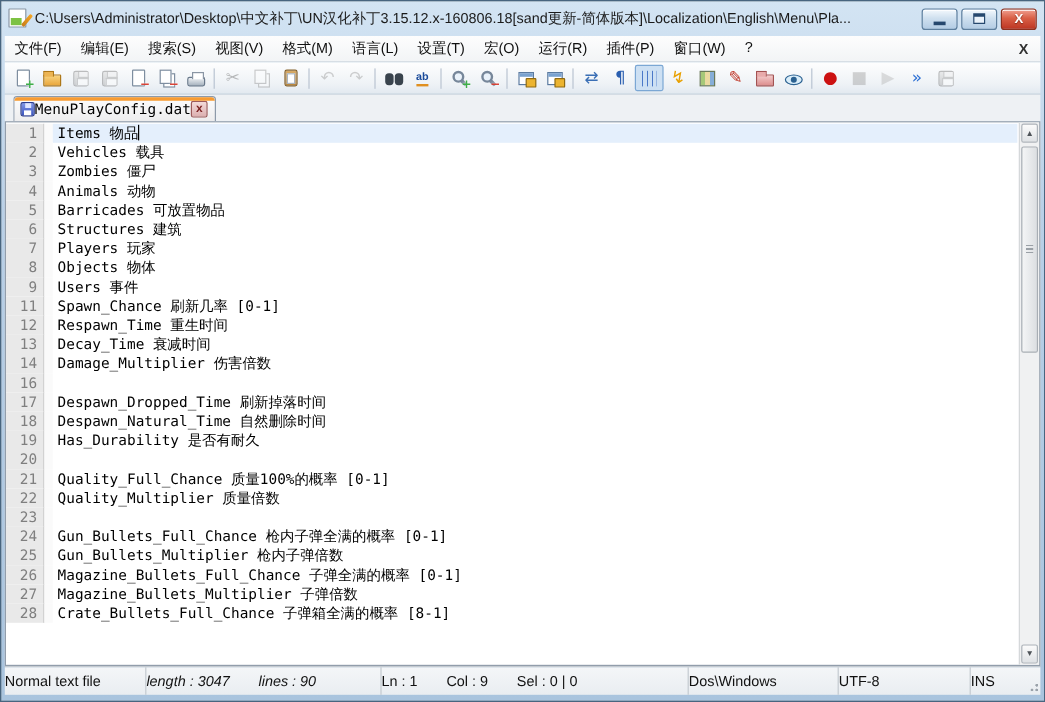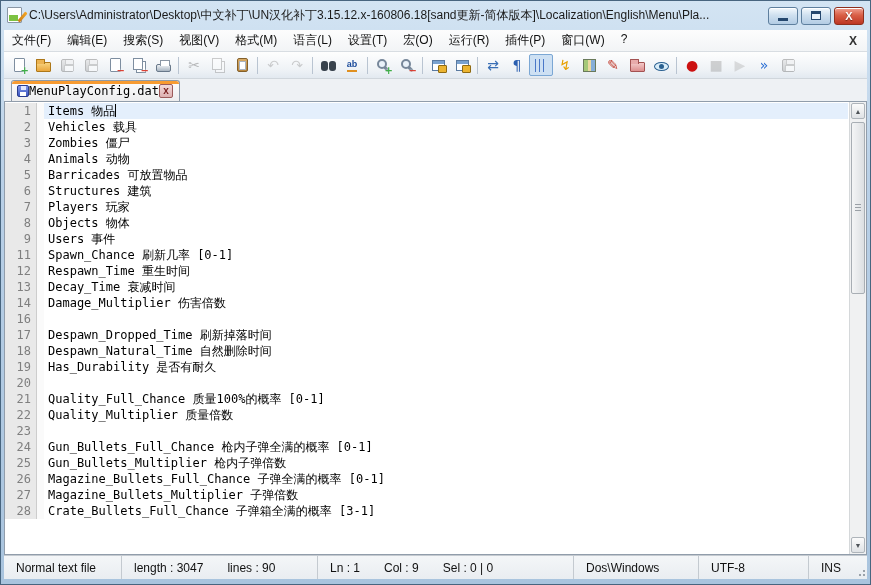--- a/index.html
+++ b/index.html
@@ -109,22 +109,22 @@
     font-size:7px; color:#4e5358;}
   .sbtn.up{ top:1px;} .sbtn.down{ bottom:1px;}
   .sthumb{ position:absolute; left:1px; right:1px; top:20px; height:172px;
     background:linear-gradient(90deg,#f4f5f6,#dcdfe2); border:1px solid #a8aeb4; border-radius:2px;}
   .sthumb:after{ content:""; position:absolute; left:3px; right:3px; top:50%; height:7px; margin-top:-4px;
     background:repeating-linear-gradient(#9aa0a6 0 1px,transparent 1px 3px);}
   
   .statusbar{ position:absolute; left:3px; right:3px; bottom:5px; height:24px;
     background:linear-gradient(#f4f6f8,#e9edf1); border-top:1px solid #c4cad0;
     display:flex; align-items:center; font-size:12px; color:#111;}
-  .scell{ padding:0 12px; border-right:1px solid #c4cad0; height:100%; display:flex; align-items:center; white-space:nowrap; overflow:hidden;}
-  .scell.c1{ flex:0 0 118px;} .scell.c2{ flex:0 0 196px; gap:24px;}
+  .scell{ padding:0 0; border-right:1px solid #c4cad0; height:100%; display:flex; align-items:center; white-space:nowrap; overflow:hidden;}
+  .scell.c1{ flex:0 0 118px;} .scell.c2{ flex:0 0 196px; gap:24px;font-style:italic;}
   .scell.c3{ flex:0 0 256px; gap:24px;} .scell.c4{ flex:0 0 125px;text-align:center;}
   .scell.c5{ flex:0 0 110px;} .scell.c6{ flex:1; border-right:none;}
   .grip{ flex:0 0 16px; height:100%; position:relative;}
   .grip:after{ content:""; position:absolute; right:2px; bottom:3px; width:9px; height:9px;
     background:
       radial-gradient(circle at 8px 8px,#9aa2aa 1px,transparent 1.4px),
       radial-gradient(circle at 8px 4px,#9aa2aa 1px,transparent 1.4px),
       radial-gradient(circle at 4px 8px,#9aa2aa 1px,transparent 1.4px);}
 </style>
 </head>
@@ -307,21 +307,21 @@
         <div class="line"><span class="ln">18</span><span class="mg"></span><span class="tx">Despawn_Natural_Time 自然删除时间</span></div>
         <div class="line"><span class="ln">19</span><span class="mg"></span><span class="tx">Has_Durability 是否有耐久</span></div>
         <div class="line"><span class="ln">20</span><span class="mg"></span><span class="tx"></span></div>
         <div class="line"><span class="ln">21</span><span class="mg"></span><span class="tx">Quality_Full_Chance 质量100%的概率 [0-1]</span></div>
         <div class="line"><span class="ln">22</span><span class="mg"></span><span class="tx">Quality_Multiplier 质量倍数</span></div>
         <div class="line"><span class="ln">23</span><span class="mg"></span><span class="tx"></span></div>
         <div class="line"><span class="ln">24</span><span class="mg"></span><span class="tx">Gun_Bullets_Full_Chance 枪内子弹全满的概率 [0-1]</span></div>
         <div class="line"><span class="ln">25</span><span class="mg"></span><span class="tx">Gun_Bullets_Multiplier 枪内子弹倍数</span></div>
         <div class="line"><span class="ln">26</span><span class="mg"></span><span class="tx">Magazine_Bullets_Full_Chance 子弹全满的概率 [0-1]</span></div>
         <div class="line"><span class="ln">27</span><span class="mg"></span><span class="tx">Magazine_Bullets_Multiplier 子弹倍数</span></div>
-        <div class="line"><span class="ln">28</span><span class="mg"></span><span class="tx">Crate_Bullets_Full_Chance 子弹箱全满的概率 [3-1]</span></div>
+        <div class="line"><span class="ln">28</span><span class="mg"></span><span class="tx">Crate_Bullets_Full_Chance 子弹箱全满的概率 [8-1]</span></div>
       </div>
     <div class="vscroll">
       <div class="sbtn up">
           <span>▲</span>
         </div>
       <div class="sthumb"></div>
       <div class="sbtn down">
           <span>▼</span>
         </div>
     </div>

